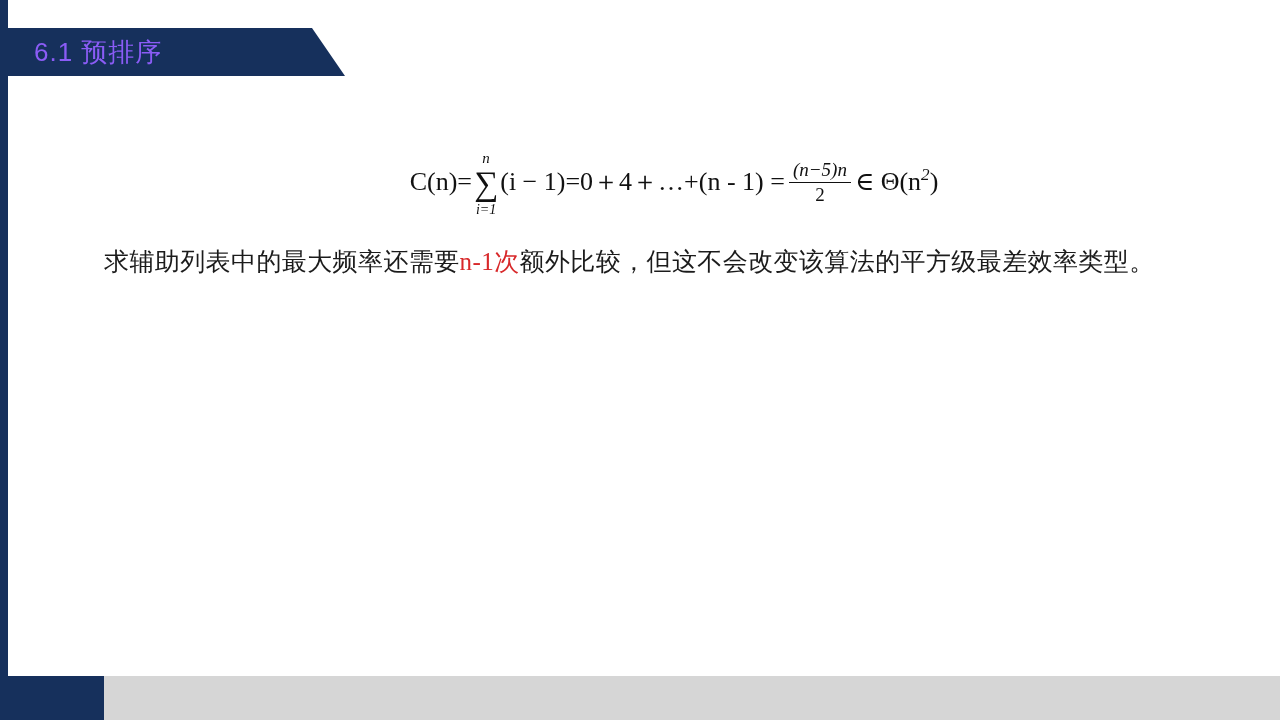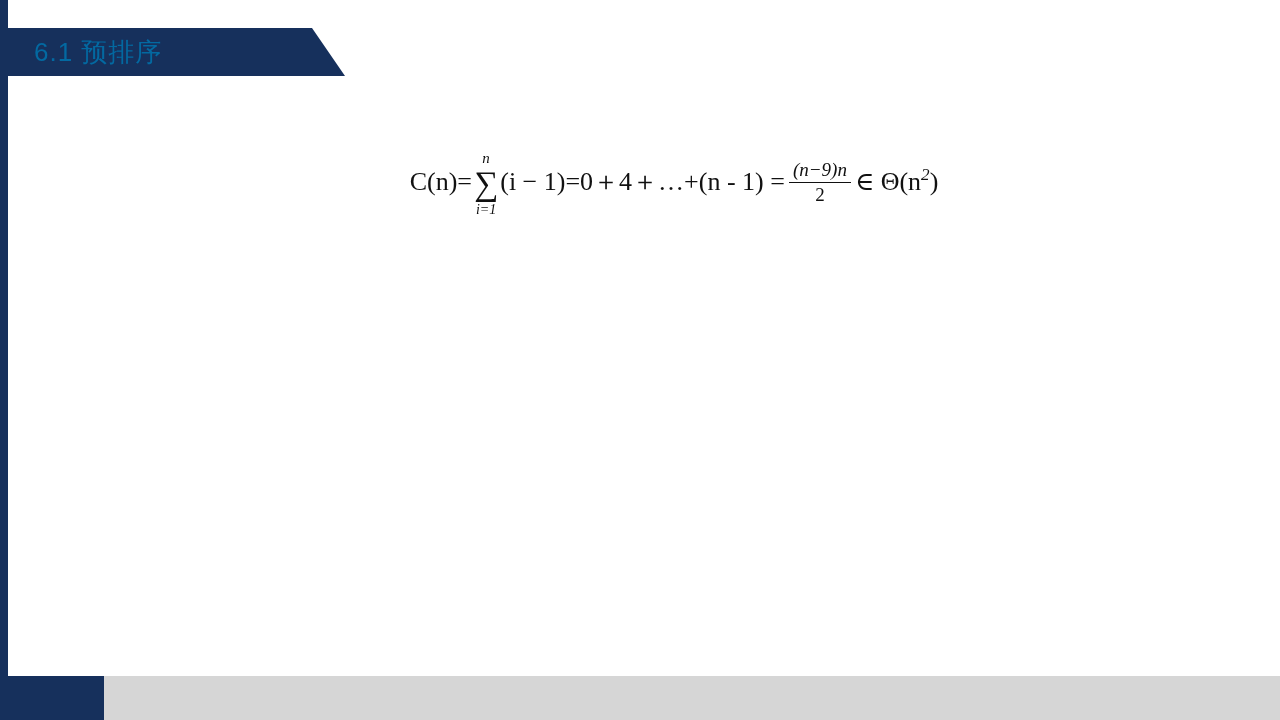--- a/index.html
+++ b/index.html
@@ -41,21 +41,21 @@
     height: 48px;
     background: #16305c;
     clip-path: polygon(0 0, 312px 0, 345px 48px, 0 48px);
   }
   .header-title {
     position: absolute;
     left: 34px;
     top: 0;
     height: 34px;
     line-height: 48px;
-    color: #0369a1;
+    color: #8b5cf6;
     font-size: 26px;
     font-family: "Liberation Sans", sans-serif;
     letter-spacing: 1px;
     white-space: nowrap;
   }
 
   
   .content {
     position: absolute;
     left: 104px;
@@ -158,20 +158,23 @@
 
 <div class="header">
   <div class="header-shape"></div>
   <div class="header-title">6.1  预排序</div>
 </div>
 
 <div class="content">
 
 
   <div class="formula">
-    <span>C(n)=</span><span class="sum"><span class="top">n</span><span class="sym">∑</span><span class="bot">i=1</span></span><span class="it">(i − 1)</span><span>=0＋4＋…+(n - 1) =</span><span class="frac"><span class="num">(n−9)n</span><span class="den">2</span></span><span>∈ Θ(</span><span class="it">n</span><span class="sup">2</span><span>)</span>
+    <span>C(n)=</span><span class="sum"><span class="top">n</span><span class="sym">∑</span><span class="bot">i=1</span></span><span class="it">(i − 1)</span><span>=0＋4＋…+(n - 1) =</span><span class="frac"><span class="num">(n−5)n</span><span class="den">2</span></span><span>∈ Θ(</span><span class="it">n</span><span class="sup">2</span><span>)</span>
   </div>
 
+  <div class="para para2">
+    <span>求辅助列表中的最大频率还需要</span><span class="em">n-1次</span><span>额外比较，但这不会改变该算法的平方级最差效率类型。</span>
+  </div>
 
 </div>
 
 <div class="footer-gray"></div>
 <div class="footer-blue"></div>
 
 </body></html>

